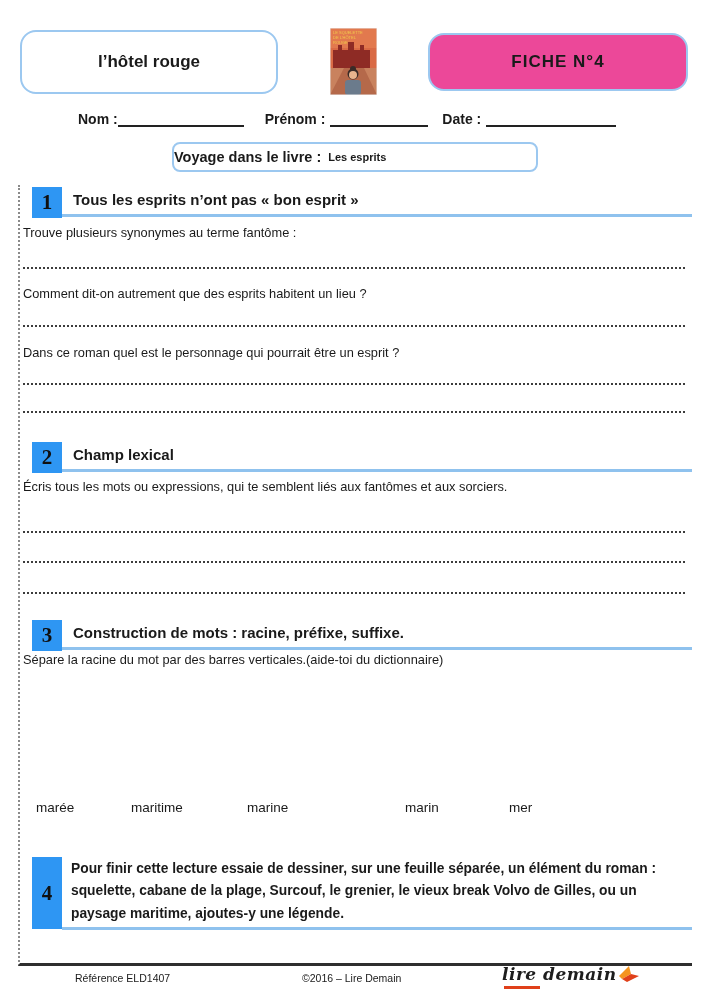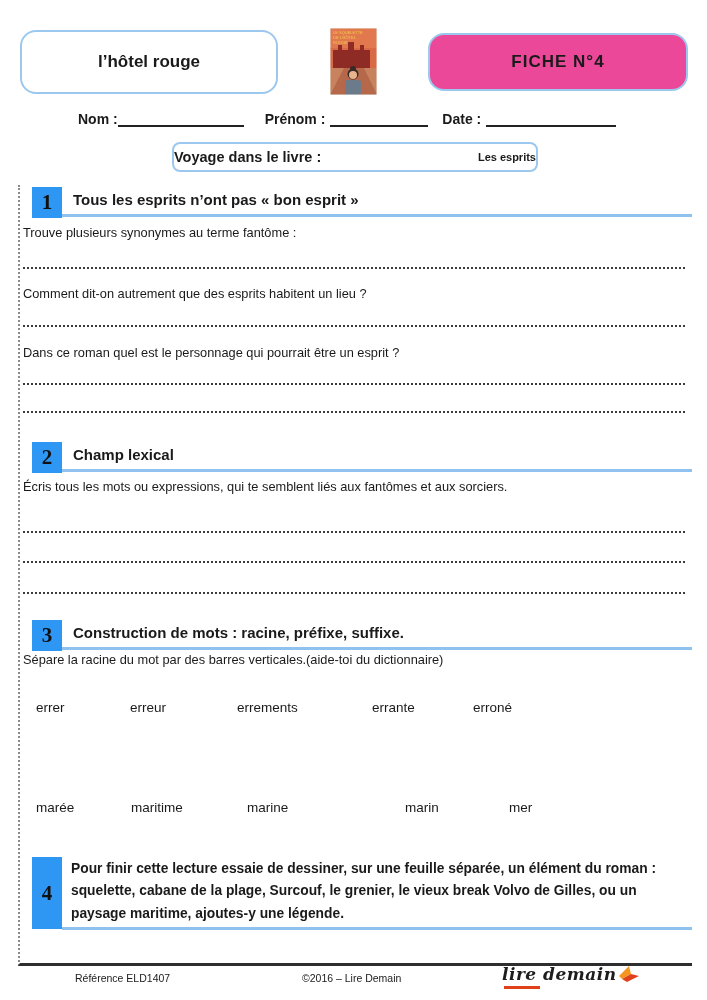--- a/index.html
+++ b/index.html
@@ -28,21 +28,21 @@
   }
   .blank{display:inline-block;border-bottom:2px solid #222;height:15px;}
   .blank.b1{width:126px;}
   .blank.b2{width:98px;margin-left:5px;}
   .blank.b3{width:130px;margin-left:5px;}
   .gap1{width:21px;}   .gap2{width:14px;}
   
   .banner{
     position:absolute;left:172px;top:142px;width:362px;height:26px;
     border:2px solid #9cc8f0;border-radius:8px;background:#fff;
-    display:flex;justify-content:space-between;align-items:center;gap:22px;white-space:nowrap;
+    display:flex;justify-content:flex-start;align-items:center;gap:7px;white-space:nowrap;
   }
   .banner .prefix{font-size:14.5px;font-weight:600;}
   .banner .emph{font-size:11px;font-weight:bold;}
   
   .content{
     position:absolute;left:18px;top:185px;width:672px;height:778px;
     border-left:2px dotted #8a8a8a;border-bottom:3px solid #2e2e2e;
   }
   .sec-header{position:absolute;left:0;right:0;height:31px;}
   .num{
@@ -153,27 +153,20 @@
     <div class="dl" id="dl6"></div>
     <div class="dl" id="dl7"></div>
 
     <div class="sec-header" id="h3">
       <div class="rule"></div>
       <div class="num">3</div>
       <div class="sec-title">Construction de mots : racine, préfixe, suffixe.</div>
     </div>
     <div class="q" id="instr3">Sépare la racine du mot par des barres verticales.(aide-toi du dictionnaire)</div>
 
-    <div class="wrow" id="row1">
-      <span class="w0">errer</span>
-      <span class="w1">erreur</span>
-      <span class="w2">errements</span>
-      <span class="w3">errante</span>
-      <span class="w4">erroné</span>
-    </div>
     <div class="wrow" id="row3">
       <span class="w0">marée</span>
       <span class="w1">maritime</span>
       <span class="w2">marine</span>
       <span class="w3">marin</span>
       <span class="w4">mer</span>
     </div>
 
     <div class="sec4">
       <div class="rule4"></div>

